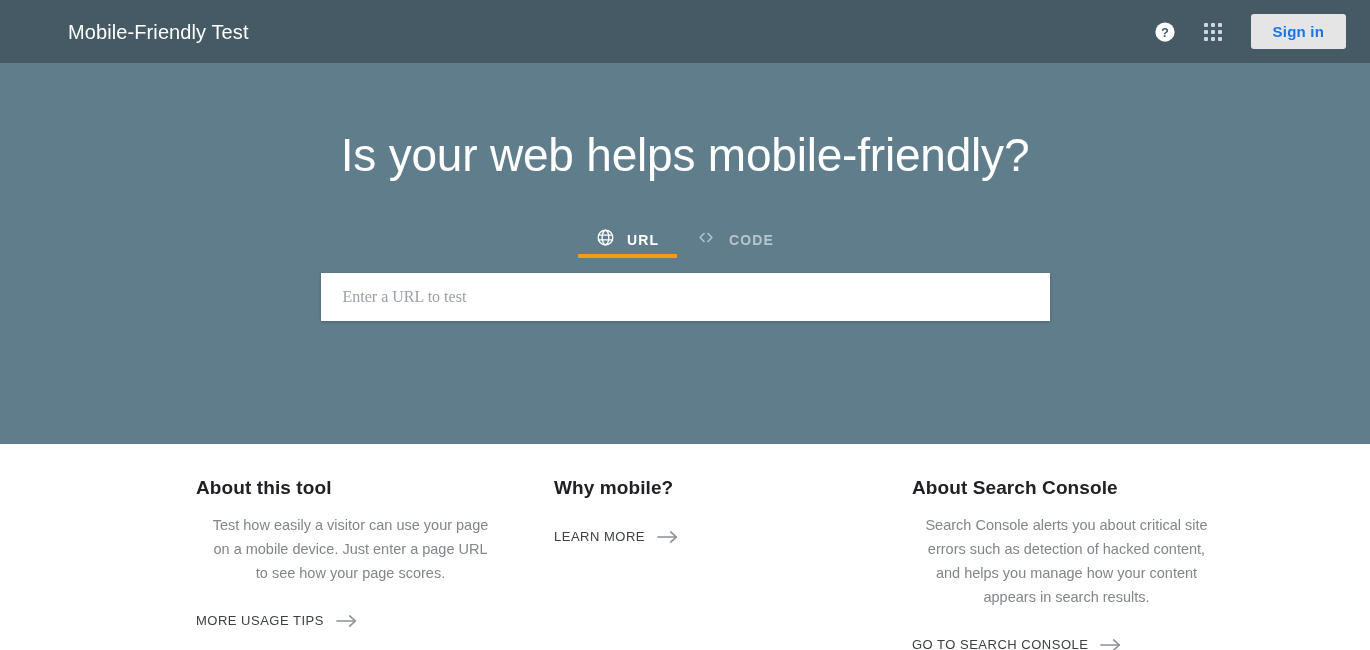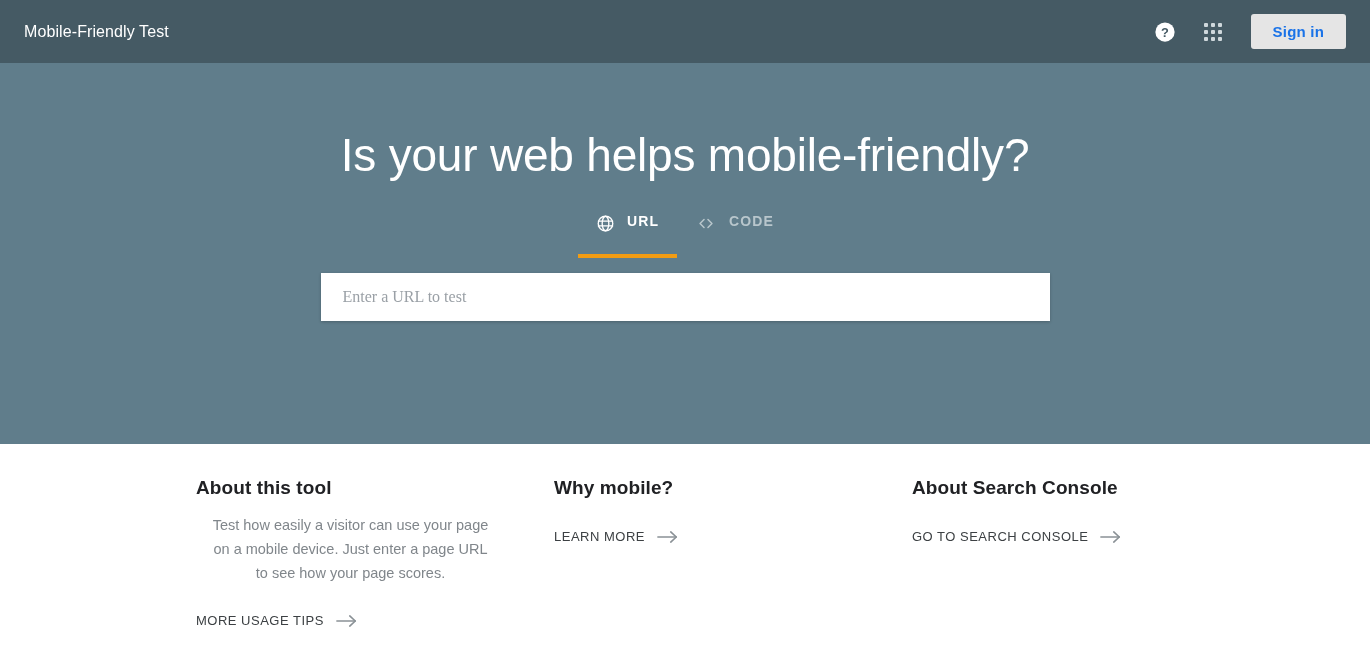--- a/index.html
+++ b/index.html
@@ -16,24 +16,25 @@
   .topbar {
     position: relative;
     height: 63px;
     background: #455a64;
     display: flex;
     align-items: center;
     padding: 0 24px;
   }
   .app-title {
     color: #ffffff;
-    font-size: 16px;
+    font-size: 20px;
     font-weight: 400;
     letter-spacing: 0.1px;
     line-height: 1;
+    margin-left: 44px;
   }
   .topbar-right {
     margin-left: auto;
     display: flex;
     align-items: center;
     gap: 0px;
   }
   .icon-btn {
     width: 48px; height: 48px;
     display: flex; align-items: center; justify-content: center;
@@ -90,21 +91,21 @@
 
   .tabs {
     margin-top: 32px;
     display: flex;
     align-items: flex-end;
     gap: 0px;
     height: 44px;
   }
   .tab {
     display: flex;
-    align-items: flex-start;
+    align-items: flex-end;
     gap: 12px;
     padding: 0 18px 11px 18px;
     cursor: pointer;
     position: relative;
     height: 44px;
   }
   .tab .tab-label {
     font-size: 14px;
     font-weight: 700;
     letter-spacing: 1.1px;
@@ -282,20 +283,21 @@
         <svg width="22" height="14" viewBox="0 0 24 14" fill="none" stroke="#8a9196" stroke-width="1.8" stroke-linecap="round" stroke-linejoin="round">
           <line x1="1" y1="7" x2="21" y2="7"></line>
           <polyline points="15,1.5 21,7 15,12.5"></polyline>
         </svg>
       </span>
     </a>
   </div>
 
   <div class="card">
     <h2 class="card-title">About Search Console</h2>
+    <p class="card-body">Search Console alerts you about critical site errors such as detection of hacked content, and helps you manage how your content appears in search results.</p>
     <a class="card-link">
       <span>GO TO SEARCH CONSOLE</span>
       <span class="arrow-ico">
         <svg width="22" height="14" viewBox="0 0 24 14" fill="none" stroke="#8a9196" stroke-width="1.8" stroke-linecap="round" stroke-linejoin="round">
           <line x1="1" y1="7" x2="21" y2="7"></line>
           <polyline points="15,1.5 21,7 15,12.5"></polyline>
         </svg>
       </span>
     </a>
   </div>

